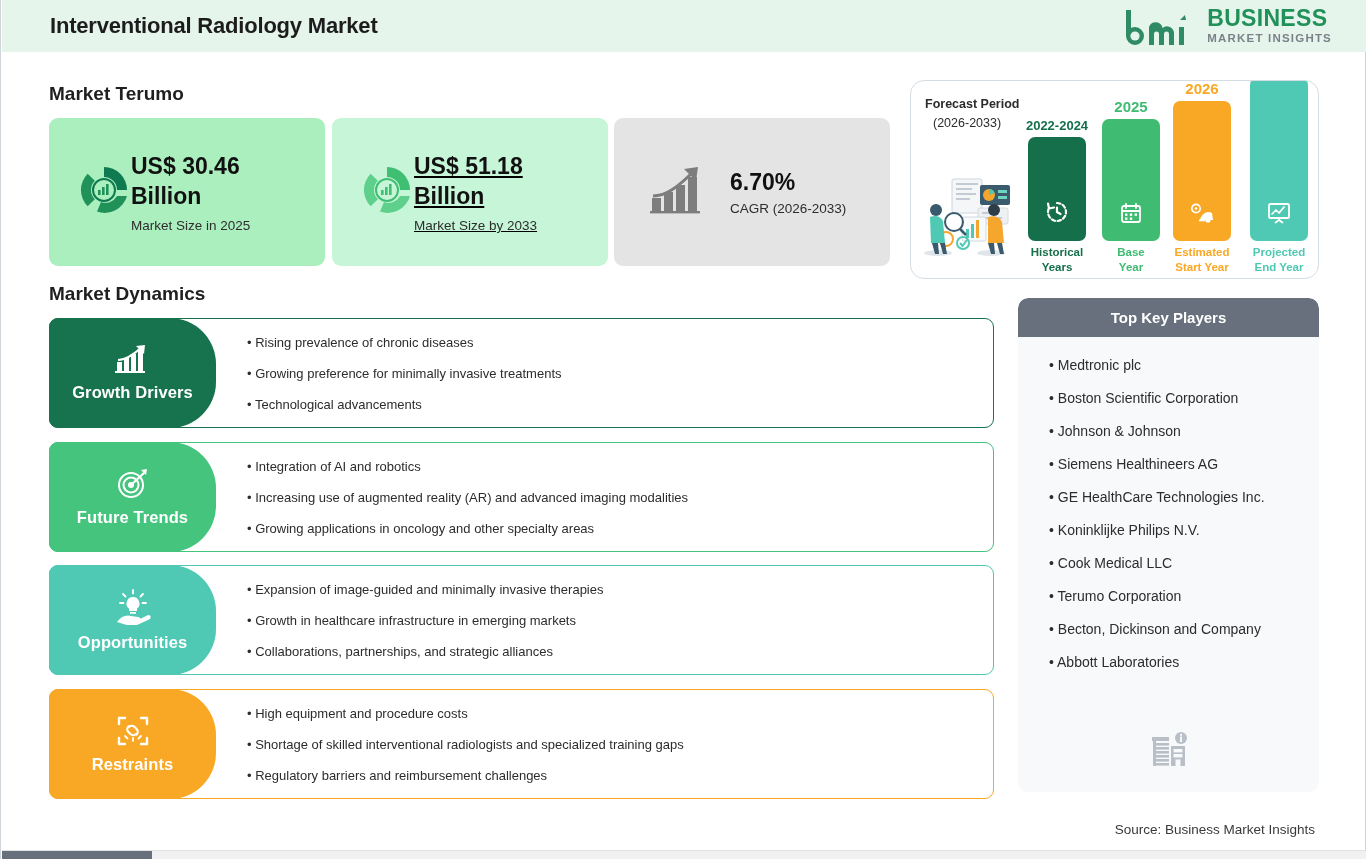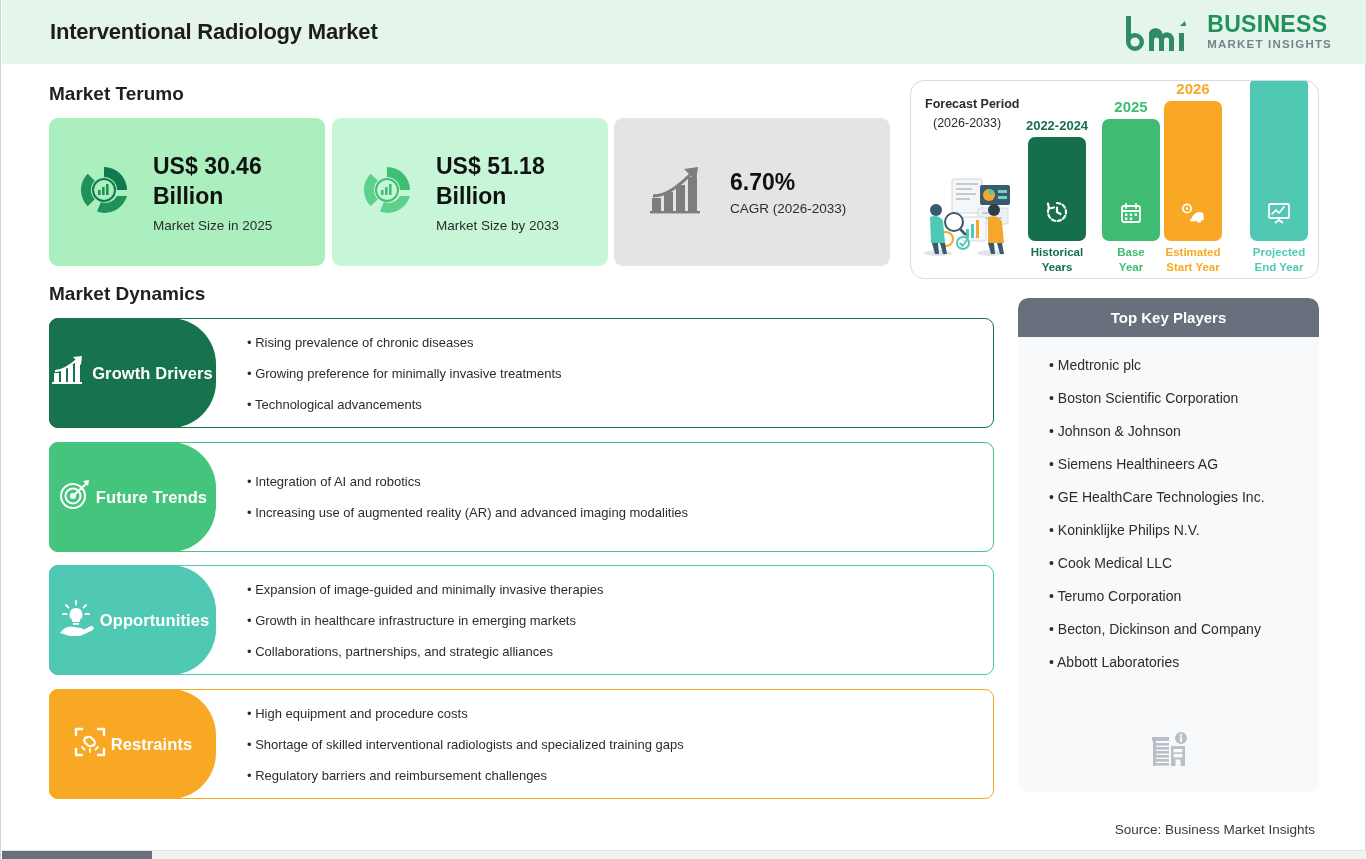--- a/index.html
+++ b/index.html
@@ -12,21 +12,21 @@
   .page {
     position: relative;
     width: 1366px; height: 859px;
     background: #fff;
     border-left: 1px solid #cfd4d9;
     border-right: 1px solid #cfd4d9;
   }
 
   
   .header {
-    position: absolute; left: 1px; top: 0; width: 1364px; height: 64px;
+    position: absolute; left: 1px; top: 0; width: 1364px; height: 52px;
     background: #e6f5ec;
     display: flex; align-items: center; justify-content: space-between;
     padding: 0 34px 0 48px;
   }
   .header-title {
     font-size: 22px; font-weight: bold; color: #1c1c1c; letter-spacing: -0.2px;
   }
   .logo { display: flex; align-items: center; gap: 11px; }
   .logo-mark { position: relative; width: 74px; height: 40px; }
   .logo-mark svg { display: block; }
@@ -42,24 +42,24 @@
   
   .sec-title {
     position: absolute; font-size: 19px; font-weight: bold; color: #1f1f1f;
   }
   #sec-outlook { left: 48px; top: 83px; }
   #sec-dynamics { left: 48px; top: 283px; }
 
   
   .outlook-card {
     position: absolute; top: 118px; height: 148px; border-radius: 9px;
-    display: flex; align-items: center; padding-left: 28px; gap: 22px;
+    display: flex; align-items: center; padding-left: 28px; 
   }
   #card-1 { left: 48px;  width: 276px; background: #abefbf; }
-  #card-2 { left: 331px; width: 276px; background: #c6f5d8; }
+  #card-2 { left: 331px; width: 276px; background: #c6f5d8; text-decoration: underline; }
   #card-3 { left: 613px; width: 276px; background: #e4e4e4; padding-left: 36px; gap: 20px; }
   .card-value {
     font-size: 23px; font-weight: bold; color: #111; line-height: 1.32;
     max-width: 160px;
   }
   .card-label { font-size: 13.5px; color: #2d2d2d; margin-top: 7px; }
   .card-cagr-value { font-size: 23px; font-weight: bold; color: #111; }
   .card-cagr-label { font-size: 13.5px; color: #2d2d2d; margin-top: 5px; }
 
   
@@ -96,21 +96,21 @@
 
   
   .dyn-row { position: absolute; left: 48px; width: 945px; }
   .dyn-box {
     position: absolute; left: 0; top: 0; width: 945px; height: 100%;
     border: 1px solid; border-radius: 9px; background: #fff;
   }
   .dyn-pill {
     position: absolute; left: 0; top: 0; width: 167px; height: 100%;
     border-radius: 9px 46px 46px 9px;
-    display: flex; flex-direction: row; align-items: center;
+    display: flex; flex-direction: column; align-items: center;
     justify-content: center; gap: 4px;
   }
   .dyn-pill-label {
     font-size: 16.5px; font-weight: bold; color: #fff; letter-spacing: 0.1px;
   }
   .dyn-bullets {
     position: absolute; left: 198px; top: 0; height: 100%; right: 14px;
     display: flex; flex-direction: column; justify-content: center; gap: 16px;
   }
   .dyn-bullet { font-size: 13px; color: #2c2c2c; white-space: nowrap; }
@@ -300,21 +300,21 @@
                 <rect x="9.8" y="11.5" width="2.4" height="2.4" fill="#fff"></rect>
                 <rect x="14.6" y="11.5" width="2.4" height="2.4" fill="#fff"></rect>
                 <rect x="5" y="15.5" width="2.4" height="2.4" fill="#fff"></rect>
                 <rect x="9.8" y="15.5" width="2.4" height="2.4" fill="#fff"></rect>
               </svg>
           </span>
         </div>
         <div class="bar-cap" style="color:#3fbc72;">Base<br>Year</div>
       </div>
 
-      <div class="bar-col" style="left:138px;">
+      <div class="bar-col" style="left:147px;">
         <div class="bar-year" style="color:#f9a825;font-size:15px;">2026</div>
         <div class="bar-rect" style="height:140px;background:#f9a825;">
           <span>
             <svg width="26" height="22" viewBox="0 0 26 22">
                 <circle cx="7" cy="6.5" r="4.2" fill="none" stroke="#fff" stroke-width="1.7"></circle>
                 <circle cx="7" cy="6.5" r="1.3" fill="#fff"></circle>
                 <path d="M12 15 q5 -7 11 -4 l1 7 l-13 0 Z" fill="#fff"></path>
                 <circle cx="19" cy="18" r="2.6" fill="#fff"></circle>
                 <rect x="10" y="17.5" width="6" height="1.8" fill="#fff"></rect>
               </svg>
@@ -374,20 +374,21 @@
             <circle cx="15" cy="17" r="3" fill="#fff"></circle>
             <path d="M15 17 L29 4" stroke="#fff" stroke-width="2.2" stroke-linecap="round"></path>
             <path d="M25 2 L31 1 L30 7 Z" fill="#fff"></path>
           </svg>
       </span>
       <span class="dyn-pill-label">Future Trends</span>
     </div>
     <div class="dyn-bullets">
       <div class="dyn-bullet">• <span>Integration of AI and robotics</span></div>
       <div class="dyn-bullet">• <span>Increasing use of augmented reality (AR) and advanced imaging modalities</span></div>
+      <div class="dyn-bullet">• <span>Growing applications in oncology and other specialty areas</span></div>
     </div>
   </div>
 
   <div class="dyn-row" style="top:565px;height:110px;">
     <div class="dyn-box" style="border-color:#4fc9b4;"></div>
     <div class="dyn-pill" style="background:#4fc9b4;">
       <span>
         <svg width="40" height="36" viewBox="0 0 40 36">
             <path d="M20 8 a6.5 6.5 0 0 1 4 11.6 l0 2.4 l-8 0 l0 -2.4 A6.5 6.5 0 0 1 20 8 Z" fill="#fff"></path>
             <rect x="17" y="23" width="6" height="1.8" fill="#fff"></rect>

